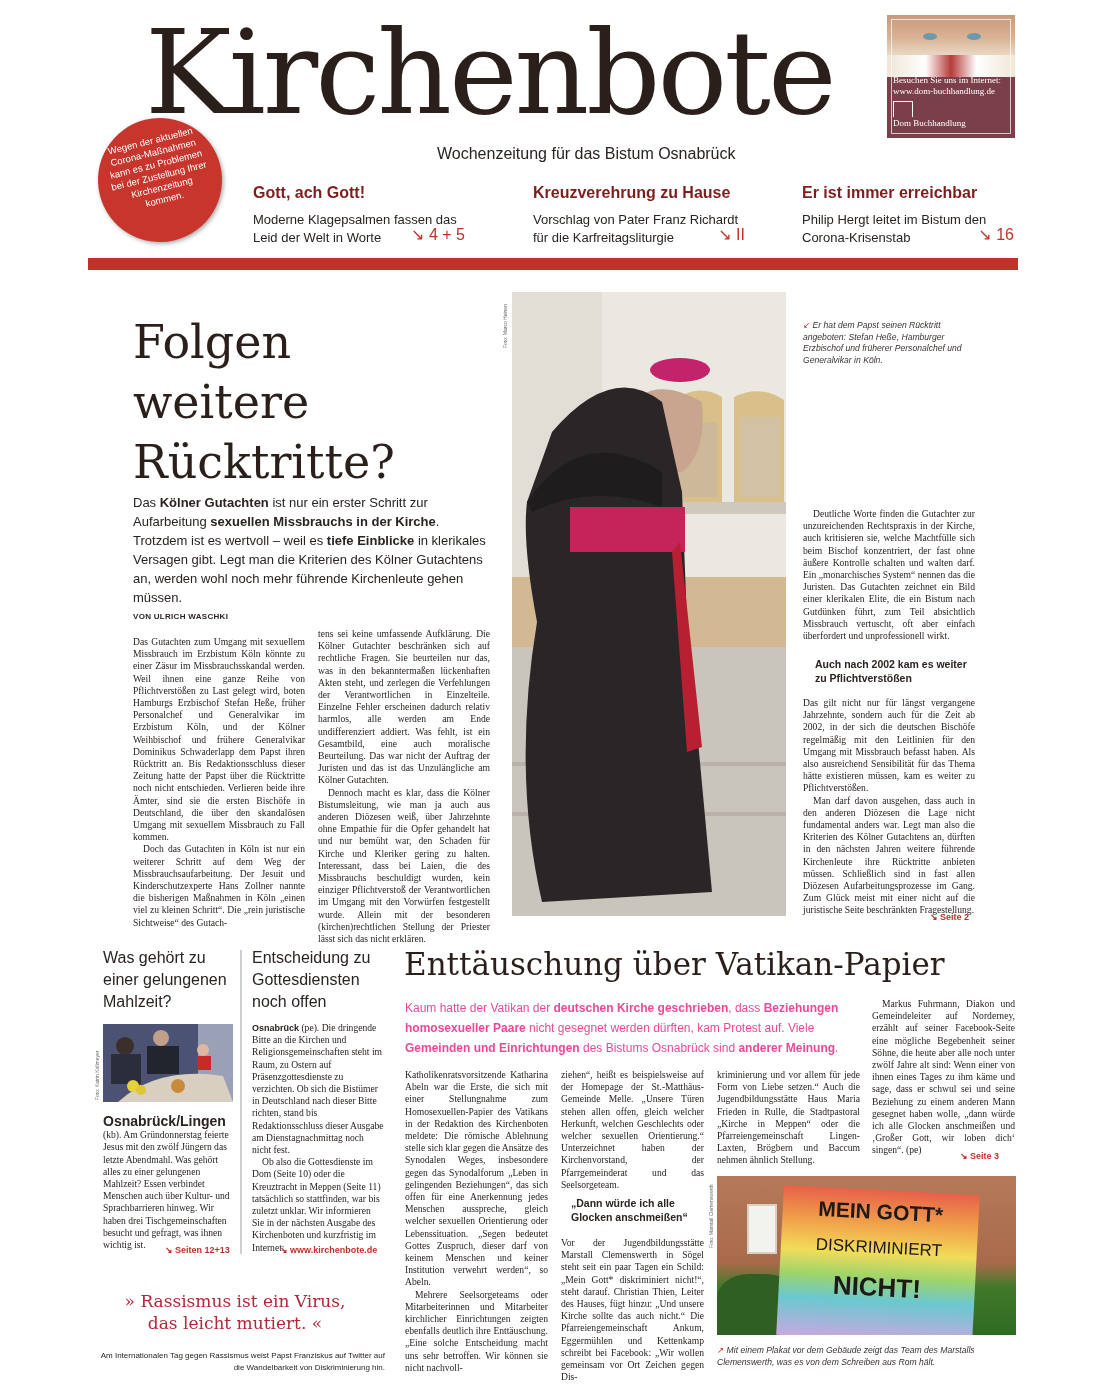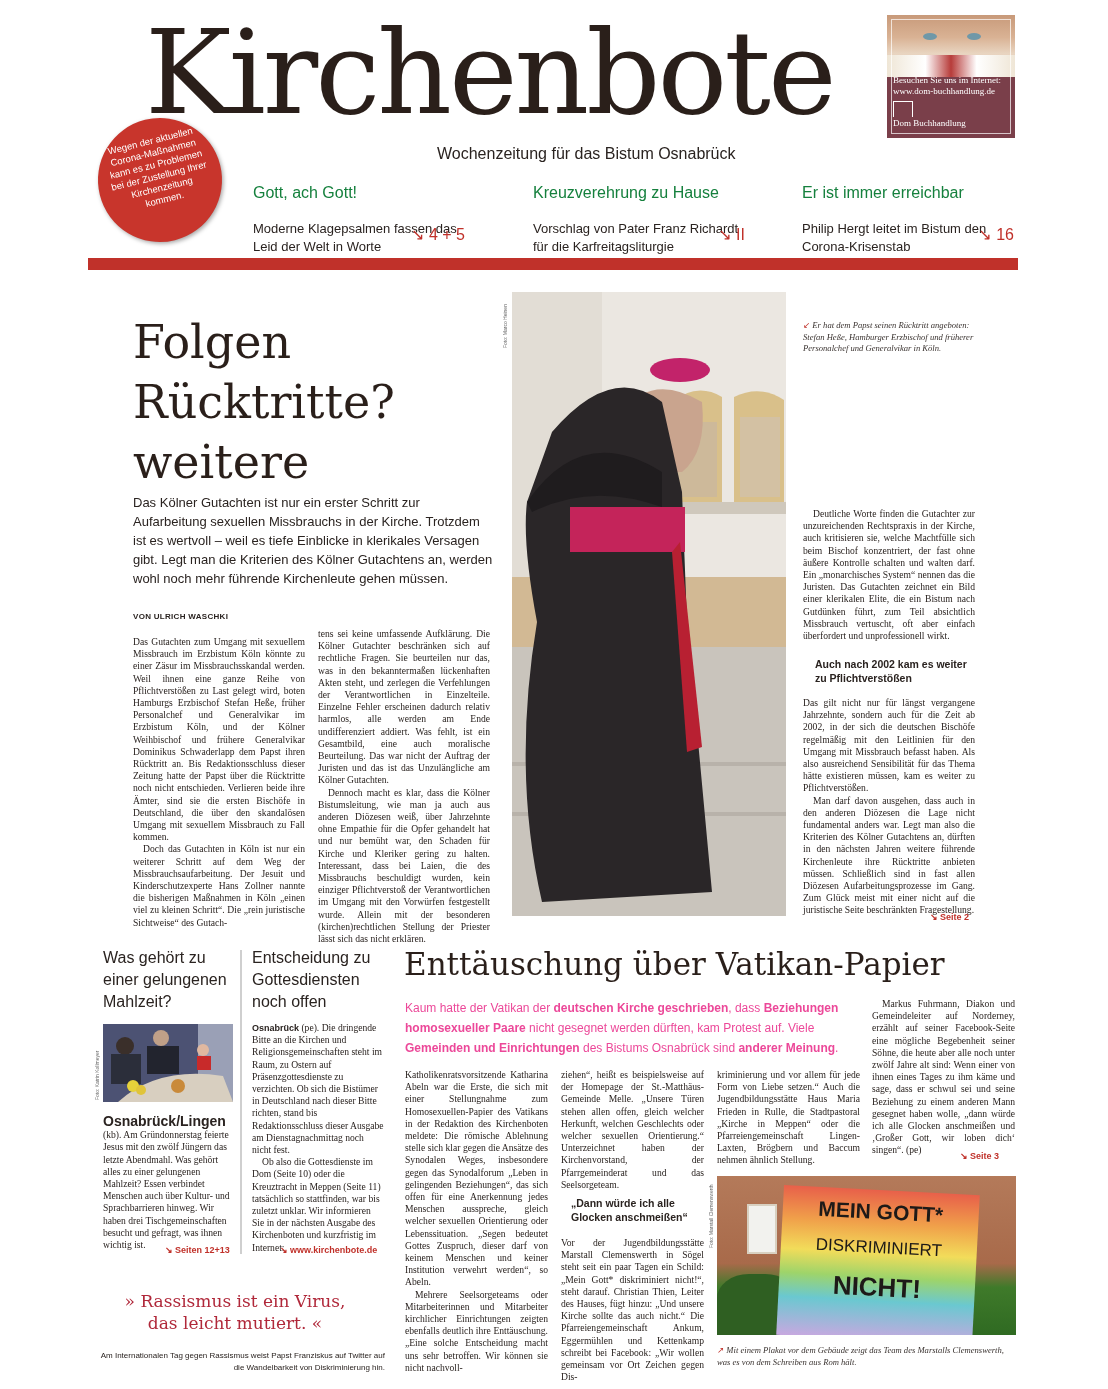--- a/index.html
+++ b/index.html
@@ -15,40 +15,40 @@
   .ad { left: 887px; top: 15px; width: 128px; height: 123px; background: #7a3f4a; overflow: hidden; }
   .ad-photo { position: absolute; left: 0; top: 0; width: 128px; height: 56px; background: linear-gradient(180deg, #c89a7a 0%, #d9b294 40%, #e9d6c2 70%, #b8433f 100%); }
   .ad-eye { position: absolute; top: 18px; width: 14px; height: 7px; border-radius: 50%; background: #6f98a8; }
   .ad-book { position: absolute; left: 0; top: 40px; width: 128px; height: 22px; background: linear-gradient(90deg, #efe6d6 0%, #fff 30%, #b73c3a 50%, #fff 70%, #efe6d6 100%); }
   .ad-frame { position: absolute; left: 4px; top: 4px; width: 120px; height: 115px; border: 1px solid rgba(255,255,255,0.7); }
   .ad-text { position: absolute; left: 6px; top: 60px; color: #fff; font-family: "Liberation Serif", serif; font-size: 9px; line-height: 11px; }
   .ad-brand { position: absolute; left: 6px; top: 103px; color: #fff; font-family: "Liberation Serif", serif; font-size: 9px; }
   .ad-logo { position: absolute; left: 6px; top: 86px; width: 20px; height: 16px; border: 1px solid #fff; border-bottom: none; }
 
   .teaser { top: 184px; font-family: "Liberation Sans", sans-serif; }
-  .teaser h3 { font-size: 16px; font-weight: normal; color: #15803d; margin-bottom: 18px; }
+  .teaser h3 { font-size: 16px; font-weight: bold; color: #7f1d1d; margin-bottom: 9px; }
   .teaser p { font-size: 13px; line-height: 18px; color: #2a2320; }
   .teaser .ref { position: absolute; right: 0; bottom: 0; color: #c0312a; font-size: 16px; }
 
   .band { left: 88px; top: 258px; width: 930px; height: 12px; background: #c0312a; color: #fff; font-family: "Liberation Sans", sans-serif; font-size: 8px; line-height: 12px; font-weight: bold; padding: 0 4px; }
   .band span { position: absolute; top: 0; margin-top: 44px; }
 
   
   .lead-title { left: 133px; top: 312px; font-family: "DejaVu Serif", serif; font-size: 46px; line-height: 60px; color: #2a1f1a; font-weight: normal; }
   .lead-intro { left: 133px; top: 493px; width: 360px; font-family: "Liberation Sans", sans-serif; font-size: 13px; line-height: 19px; color: #2a2320; }
-  .lead-intro b { font-weight: normal; }
+  .lead-intro b { font-weight: bold; }
   .byline { left: 133px; top: 612px; font-family: "Liberation Sans", sans-serif; font-size: 8px; font-weight: bold; color: #2a2320; letter-spacing: 0.3px; }
   .col { font-family: "Liberation Serif", serif; font-size: 9.6px; line-height: 12.2px; color: #2a2320; text-align: justify; }
   .col p { text-indent: 0; }
   .col p + p { text-indent: 10px; }
 
   .photo-bishop { left: 512px; top: 292px; width: 274px; height: 624px; overflow: hidden; background: linear-gradient(90deg, #e8e4de 0%, #efebe6 60%, #e9e3d9 100%); }
   .credit { font-family: "Liberation Sans", sans-serif; font-size: 5px; color: #666; writing-mode: vertical-rl; transform: rotate(180deg); }
 
-  .caption { font-family: Liberation Serif, serif; font-style: italic; font-size: 8.6px; line-height: 11.5px; color: #3a3330; }
+  .caption { font-family: Liberation Sans, sans-serif; font-style: italic; font-size: 8.6px; line-height: 11.5px; color: #3a3330; }
   .caption .arrow { color: #c0312a; font-style: normal; }
   .subhead { font-family: "Liberation Sans", sans-serif; font-weight: bold; font-size: 10.5px; line-height: 14px; color: #2a2320; }
 
   
   .side-title { font-family: "Liberation Sans", sans-serif; font-size: 16px; line-height: 22px; color: #2a2320; }
   .divider { width: 2px; background: #cfcfcf; }
   .vatikan-title { left: 404px; top: 946px; font-family: "DejaVu Serif", serif; font-size: 31px; color: #2a1f1a; font-weight: normal; white-space: nowrap; }
   .vatikan-intro { left: 405px; top: 998px; width: 460px; font-family: "Liberation Sans", sans-serif; font-size: 12px; line-height: 20px; color: #ec4899; }
   .vatikan-intro b { font-weight: bold; }
   .quote { left: 110px; top: 1290px; width: 250px; text-align: center; font-family: "DejaVu Serif", serif; font-size: 17px; line-height: 22px; color: #b0283a; }
@@ -101,22 +101,22 @@
 </div>
 
 <div class="abs band">
   <span style="left:4px">28. März 2021 | Nr. 12</span>
   <span style="left:308px">Kirchenbote | Postfach 2667 | 49016 Osnabrück | www.kirchenbote.de</span>
   <span style="right:4px">1,95 Euro</span>
 </div>
 
 <h2 class="abs lead-title">
   <div>Folgen</div>
+  <div>weitere</div>
   <div>Rücktritte?</div>
-  <div>weitere</div>
 </h2>
 <div class="abs lead-intro"><span>Das </span><b>Kölner Gutachten</b><span> ist nur ein erster Schritt zur Aufarbeitung </span><b>sexuellen Missbrauchs in der Kirche</b><span>. Trotzdem ist es wertvoll – weil es </span><b>tiefe Einblicke</b><span> in klerikales Versagen gibt. Legt man die Kriterien des Kölner Gutachtens an, werden wohl noch mehr führende Kirchenleute gehen müssen.</span></div>
 <div class="abs byline">VON ULRICH WASCHKI</div>
 
 <div class="abs col" style="left:133px;top:636px;width:172px;">
   <p>Das Gutachten zum Umgang mit sexuellem Missbrauch im Erzbistum Köln könnte zu einer Zäsur im Missbrauchsskandal werden. Weil ihnen eine ganze Reihe von Pflichtverstößen zu Last gelegt wird, boten Hamburgs Erzbischof Stefan Heße, früher Personalchef und Generalvikar im Erzbistum Köln, und der Kölner Weihbischof und frühere Generalvikar Dominikus Schwaderlapp dem Papst ihren Rücktritt an. Bis Redaktionsschluss dieser Zeitung hatte der Papst über die Rücktritte noch nicht entschieden. Verlieren beide ihre Ämter, sind sie die ersten Bischöfe in Deutschland, die über den skandalösen Umgang mit sexuellem Missbrauch zu Fall kommen.</p>
   <p>Doch das Gutachten in Köln ist nur ein weiterer Schritt auf dem Weg der Missbrauchsaufarbeitung. Der Jesuit und Kinderschutzexperte Hans Zollner nannte die bisherigen Maßnahmen in Köln „einen viel zu kleinen Schritt“. Die „rein juristische Sichtweise“ des Gutach-</p>
 </div>
 <div class="abs col" style="left:318px;top:628px;width:172px;">
   <p>tens sei keine umfassende Aufklärung. Die Kölner Gutachter beschränken sich auf rechtliche Fragen. Sie beurteilen nur das, was in den bekanntermaßen lückenhaften Akten steht, und zerlegen die Verfehlungen der Verantwortlichen in Einzelteile. Einzelne Fehler erscheinen dadurch relativ harmlos, alle werden am Ende undifferenziert addiert. Was fehlt, ist ein Gesamtbild, eine auch moralische Beurteilung. Das war nicht der Auftrag der Juristen und das ist das Unzulängliche am Kölner Gutachten.</p>

